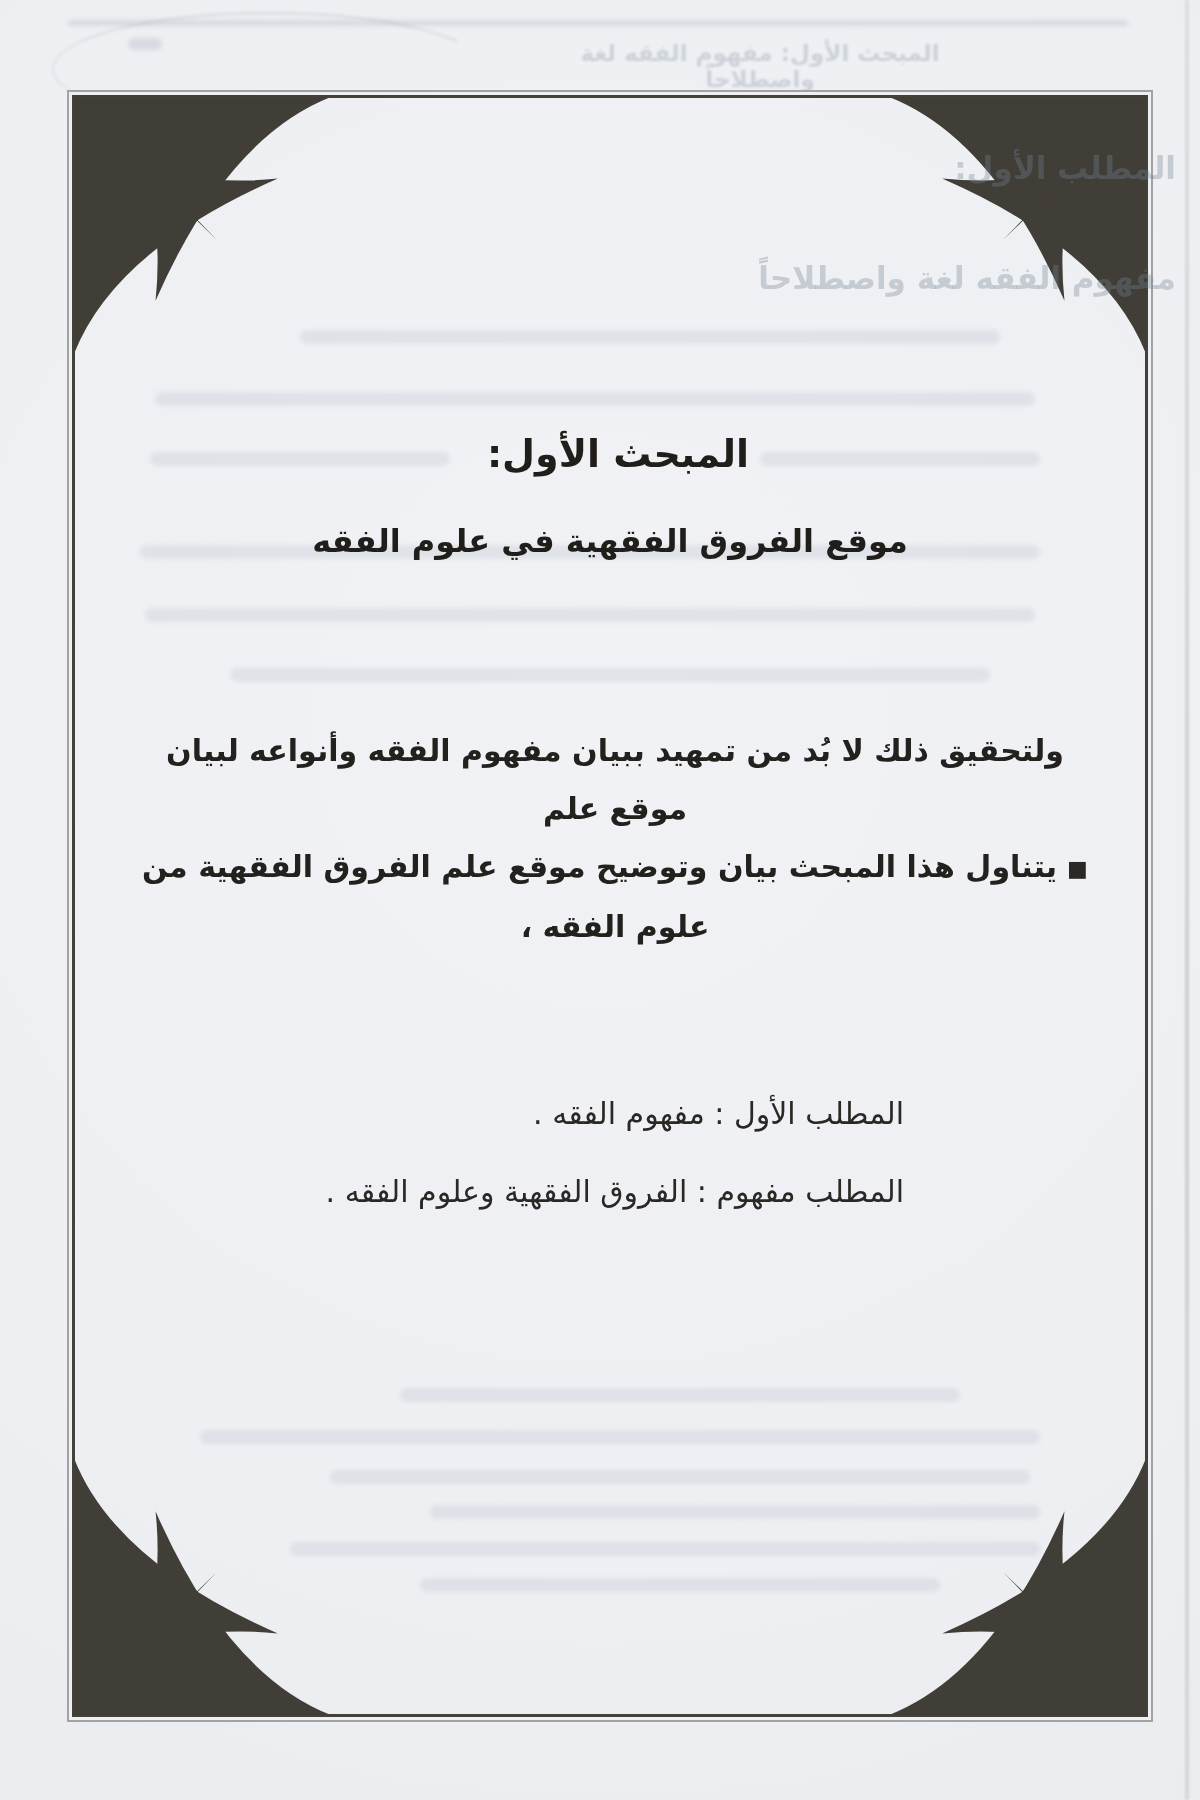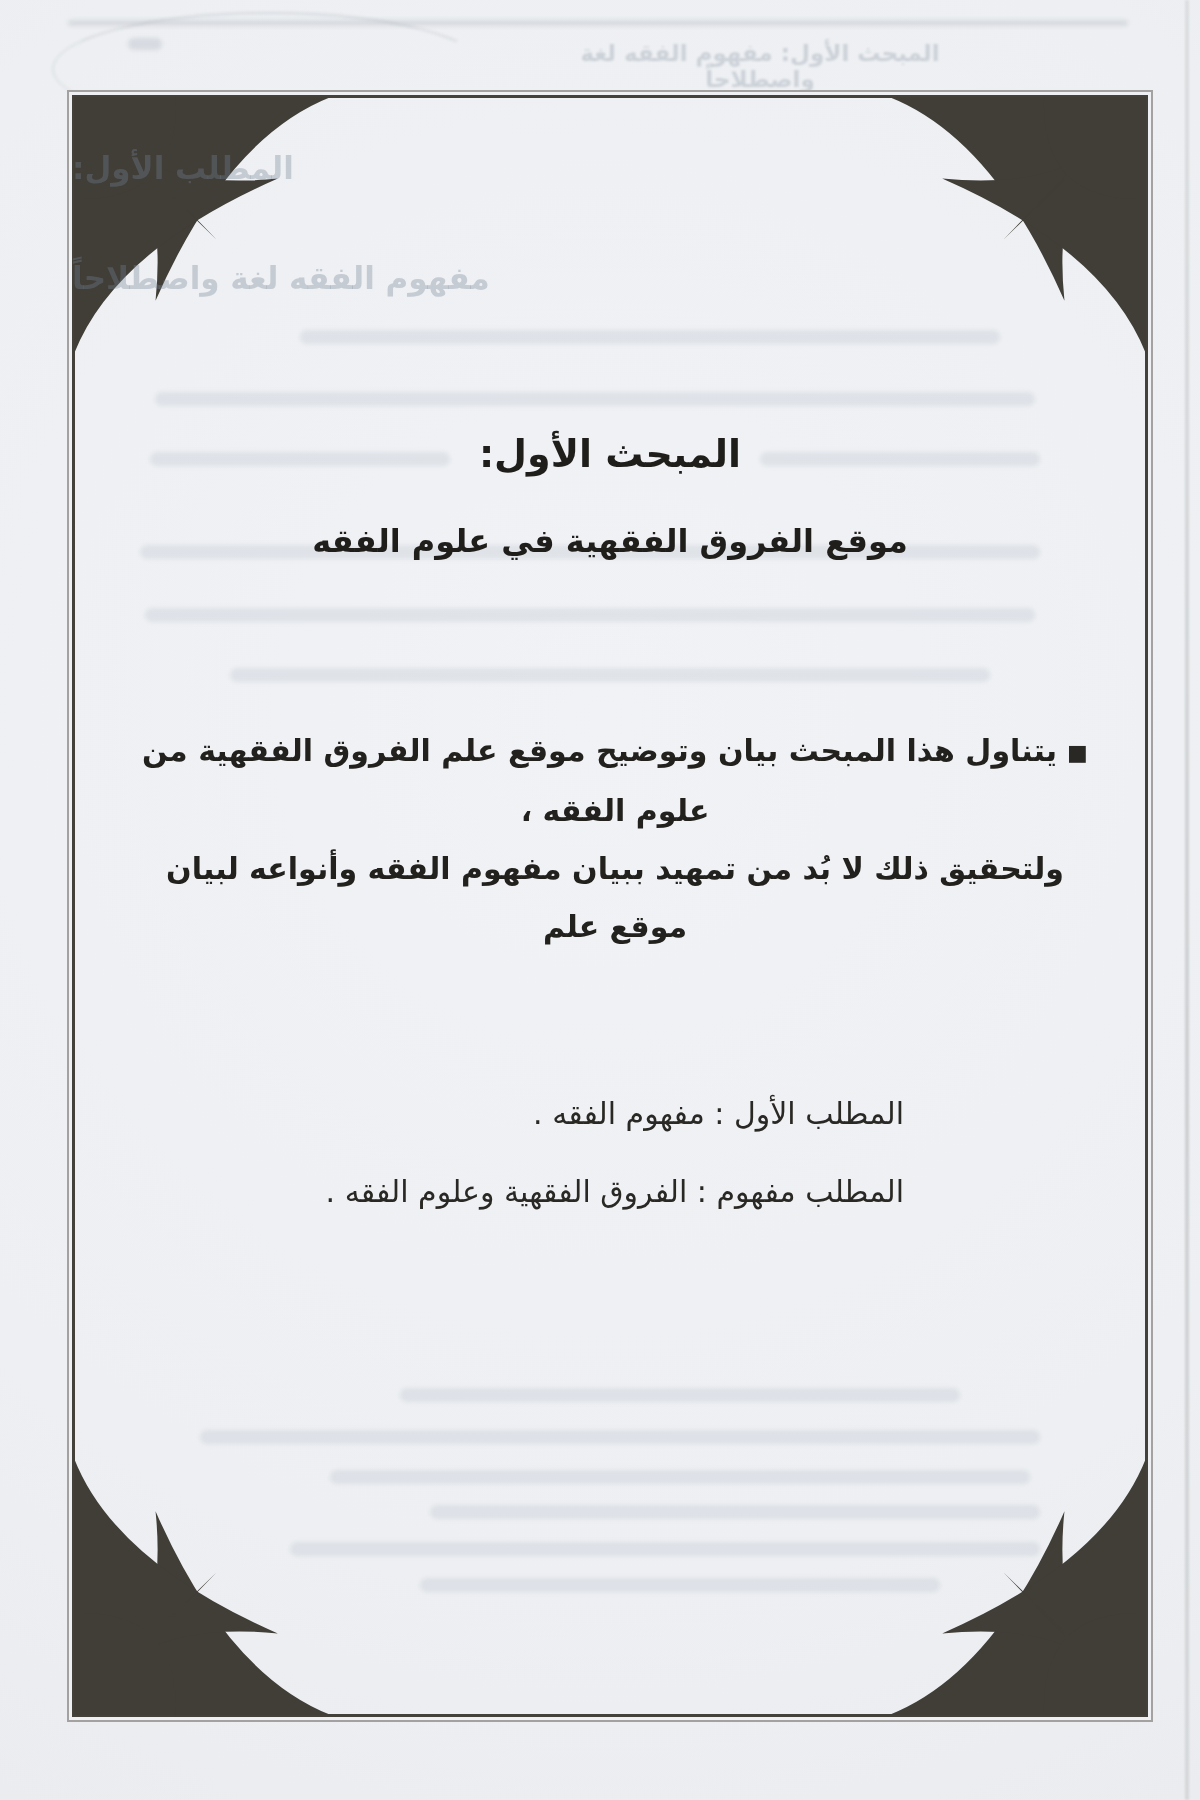--- a/index.html
+++ b/index.html
@@ -35,23 +35,23 @@
     background:rgba(150,160,174,.25);filter:blur(2px);border-radius:6px;
   }
   
   .bleed-header{
     position:absolute;left:560px;top:40px;width:400px;
     text-align:center;font-size:23px;font-weight:bold;
     color:rgba(130,142,158,.30);filter:blur(1px);
     direction:rtl;
   }
   .ghost{
-    position:absolute;left:72px;width:1076px;text-align:left;
+    position:absolute;left:72px;width:1076px;text-align:right;
     font-weight:bold;direction:rtl;
-    color:rgba(118,131,150,.34);filter:blur(.7px);
+    color:rgba(118,131,150,.34);filter:blur(.7px);padding-left:28px;
   }
   .ghost-1{top:150px;font-size:31px;}
   .ghost-2{top:212px;font-size:31px;margin-top:48px;}
   .smudge{
     position:absolute;height:14px;border-radius:7px;
     background:rgba(146,157,172,.16);filter:blur(2.2px);
   }
   
   .frame{
     position:absolute;left:72px;top:95px;width:1070px;height:1616px;
@@ -63,21 +63,21 @@
   .corner svg{display:block;width:100%;height:100%;}
   .corner-tl{left:-1px;top:-1px;}
   .corner-tr{right:-1px;top:-1px;transform:scaleX(-1);}
   .corner-bl{left:-1px;bottom:-1px;transform:scaleY(-1);}
   .corner-br{right:-1px;bottom:-1px;transform:scale(-1,-1);}
   
   .section-title{
     position:absolute;left:72px;width:1076px;text-align:center;
     font-weight:bold;color:#201e1b;direction:rtl;
   }
-  .title-1{top:432px;font-size:38px;}
+  .title-1{top:432px;font-size:38px;padding-left:8px;}
   .title-2{top:522px;font-size:32px;}
   .intro{
     position:absolute;left:135px;top:722px;width:960px;
     direction:rtl;text-align:center;
     font-size:30px;font-weight:bold;line-height:58px;color:#23211d;
   }
   .bullet{
     display:inline-block;font-size:22px;vertical-align:middle;
     margin-left:10px;color:#2a2825;
   }
@@ -141,22 +141,22 @@
   <div class="smudge" style="top:452px;left:150px;width:300px"></div>
   <div class="smudge" style="top:452px;left:760px;width:280px"></div>
   <div class="smudge" style="top:545px;left:140px;width:900px"></div>
   <div class="smudge" style="top:608px;left:145px;width:890px"></div>
   <div class="smudge" style="top:668px;left:230px;width:760px"></div>
 
   <div class="section-title title-1">المبحث الأول:</div>
   <div class="section-title title-2">موقع الفروق الفقهية في علوم الفقه</div>
 
   <div class="intro">
+    <div>ولتحقيق ذلك لا بُد من تمهيد ببيان مفهوم الفقه وأنواعه لبيان موقع علم</div>
     <div><span class="bullet">■</span><span>يتناول هذا المبحث بيان وتوضيح موقع علم الفروق الفقهية من علوم الفقه ،</span></div>
-    <div>ولتحقيق ذلك لا بُد من تمهيد ببيان مفهوم الفقه وأنواعه لبيان موقع علم</div>
   </div>
 
   <div class="topics">
     <div class="topic">المطلب الأول : مفهوم الفقه .</div>
     <div class="topic">المطلب مفهوم : الفروق الفقهية وعلوم الفقه .</div>
   </div>
 
   <div class="smudge" style="top:1388px;left:400px;width:560px"></div>
   <div class="smudge" style="top:1430px;left:200px;width:840px"></div>
   <div class="smudge" style="top:1470px;left:330px;width:700px"></div>

